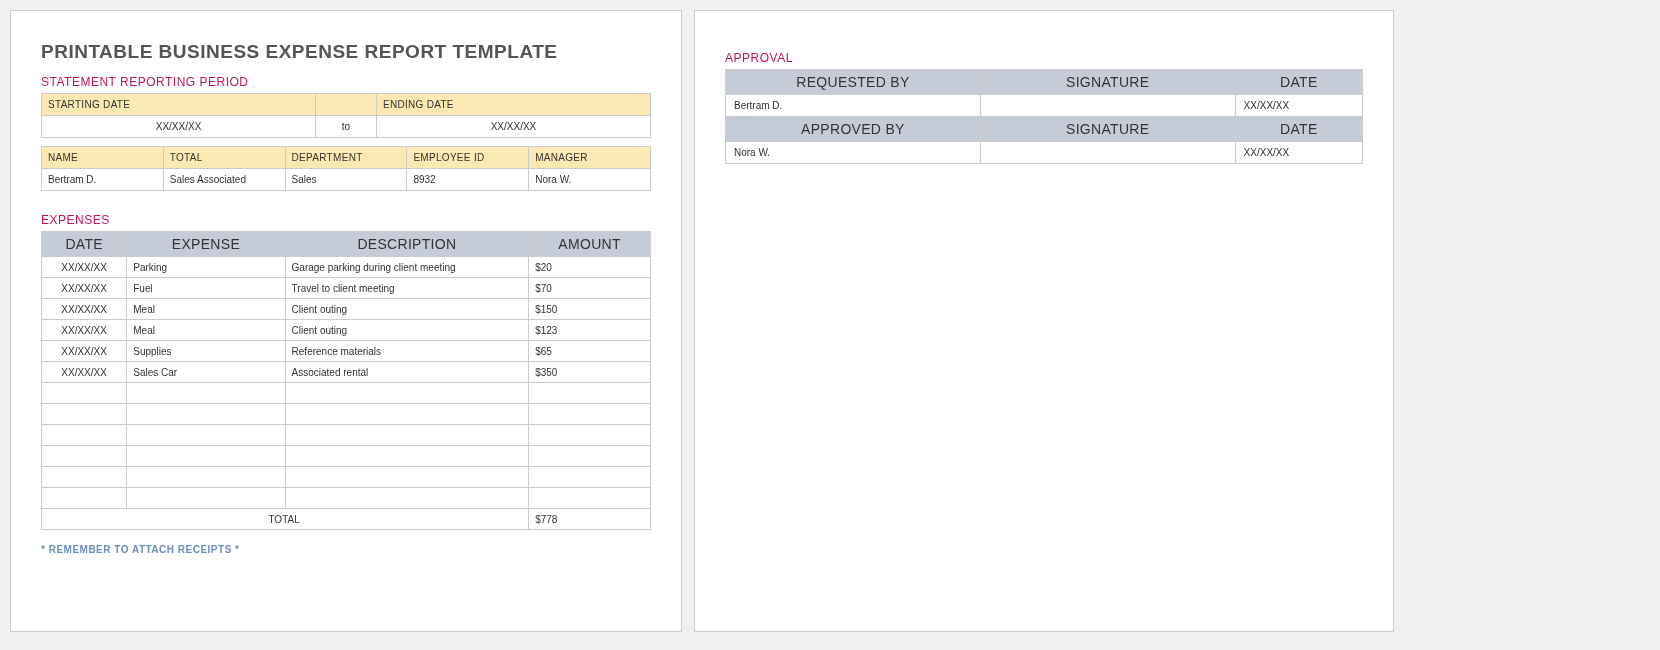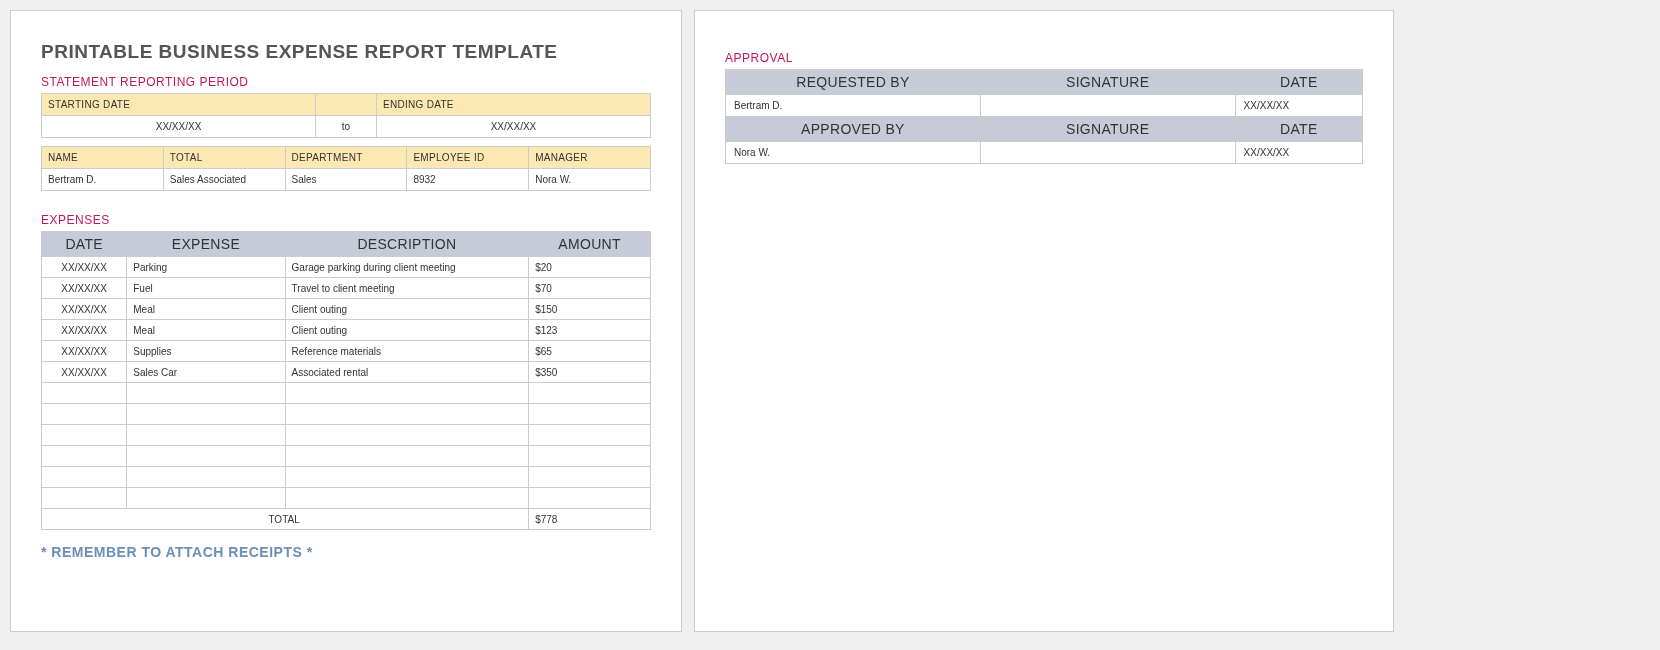--- a/index.html
+++ b/index.html
@@ -65,21 +65,21 @@
     td.center { text-align: center; }
     .to-cell { text-align: center; font-size: 10px; }
     .period-table td { text-align: center; }
     .spacer { height: 8px; }
     .total-row td { font-size: 10px; }
     .total-label { text-align: center; padding-right: 8px; }
     .expenses-table td { height: 21px; }
     .reminder {
       color: #6a8fb8;
       font-weight: bold;
-      font-size: 14px;
+      font-size: 10px;
       letter-spacing: 0.5px;
       margin-top: 14px;
     }
     .approval-table td { padding-left: 8px; }
   </style>
 </head>
 <body>
 
 <div class="page">
   <h1 class="main-title">PRINTABLE BUSINESS EXPENSE REPORT TEMPLATE</h1>

